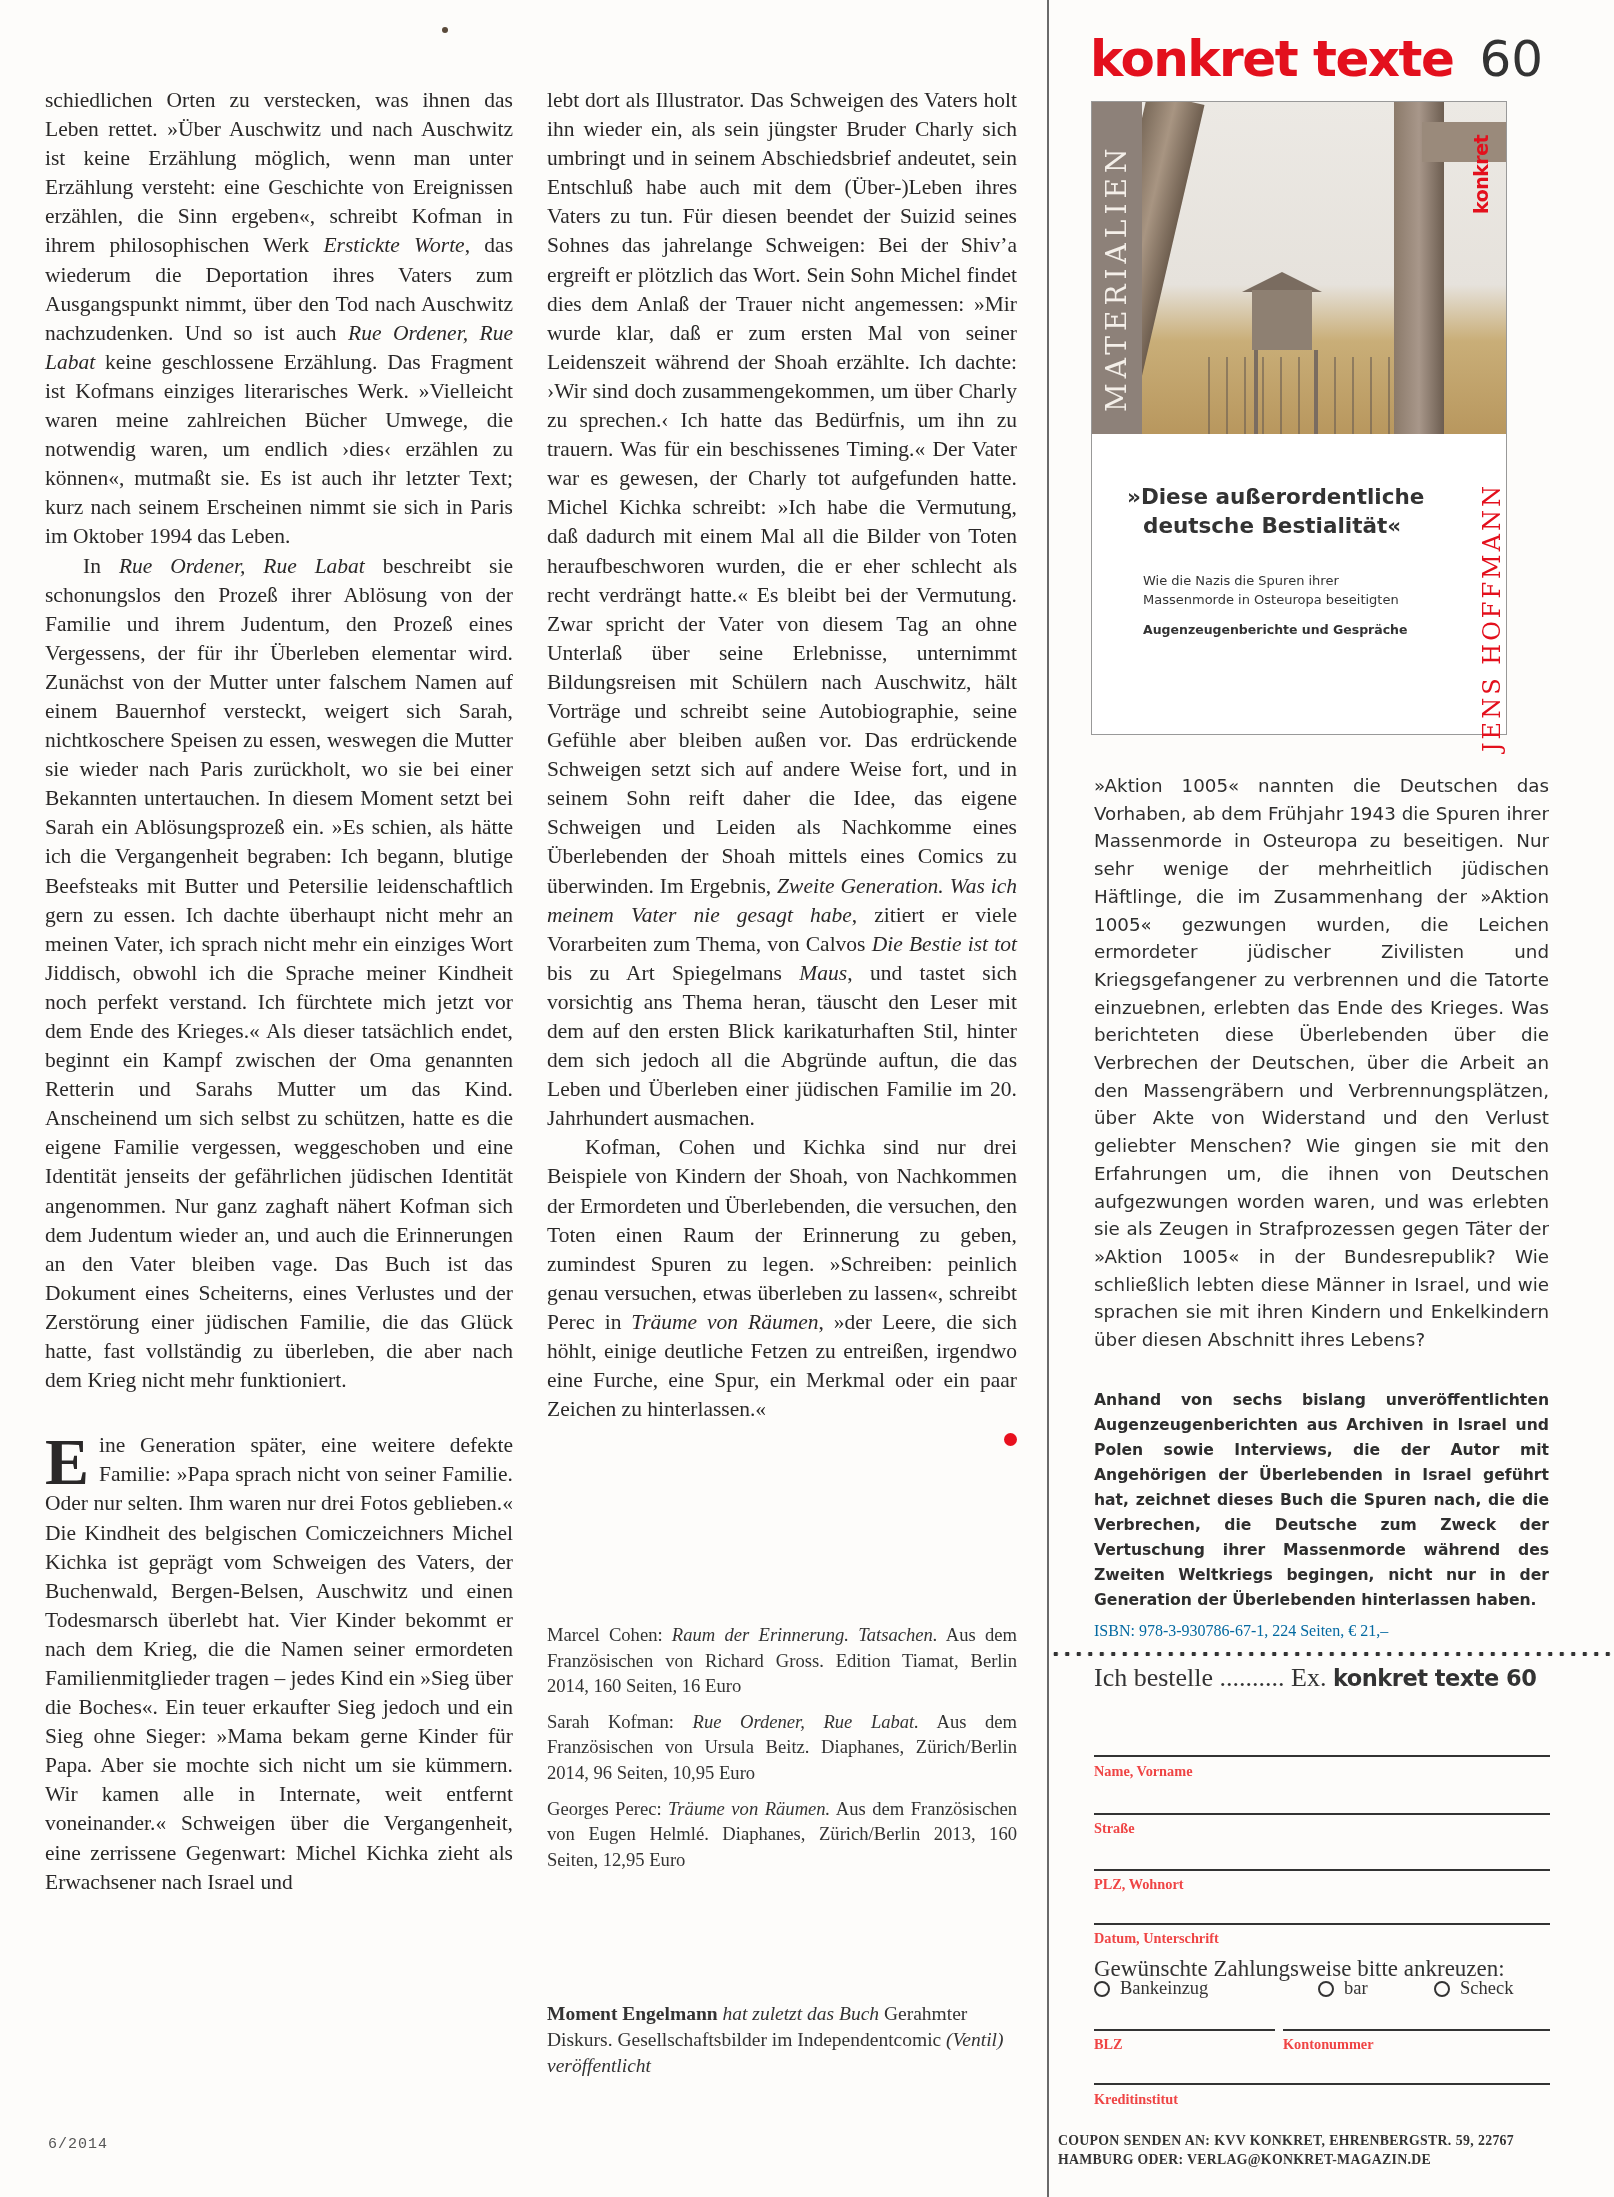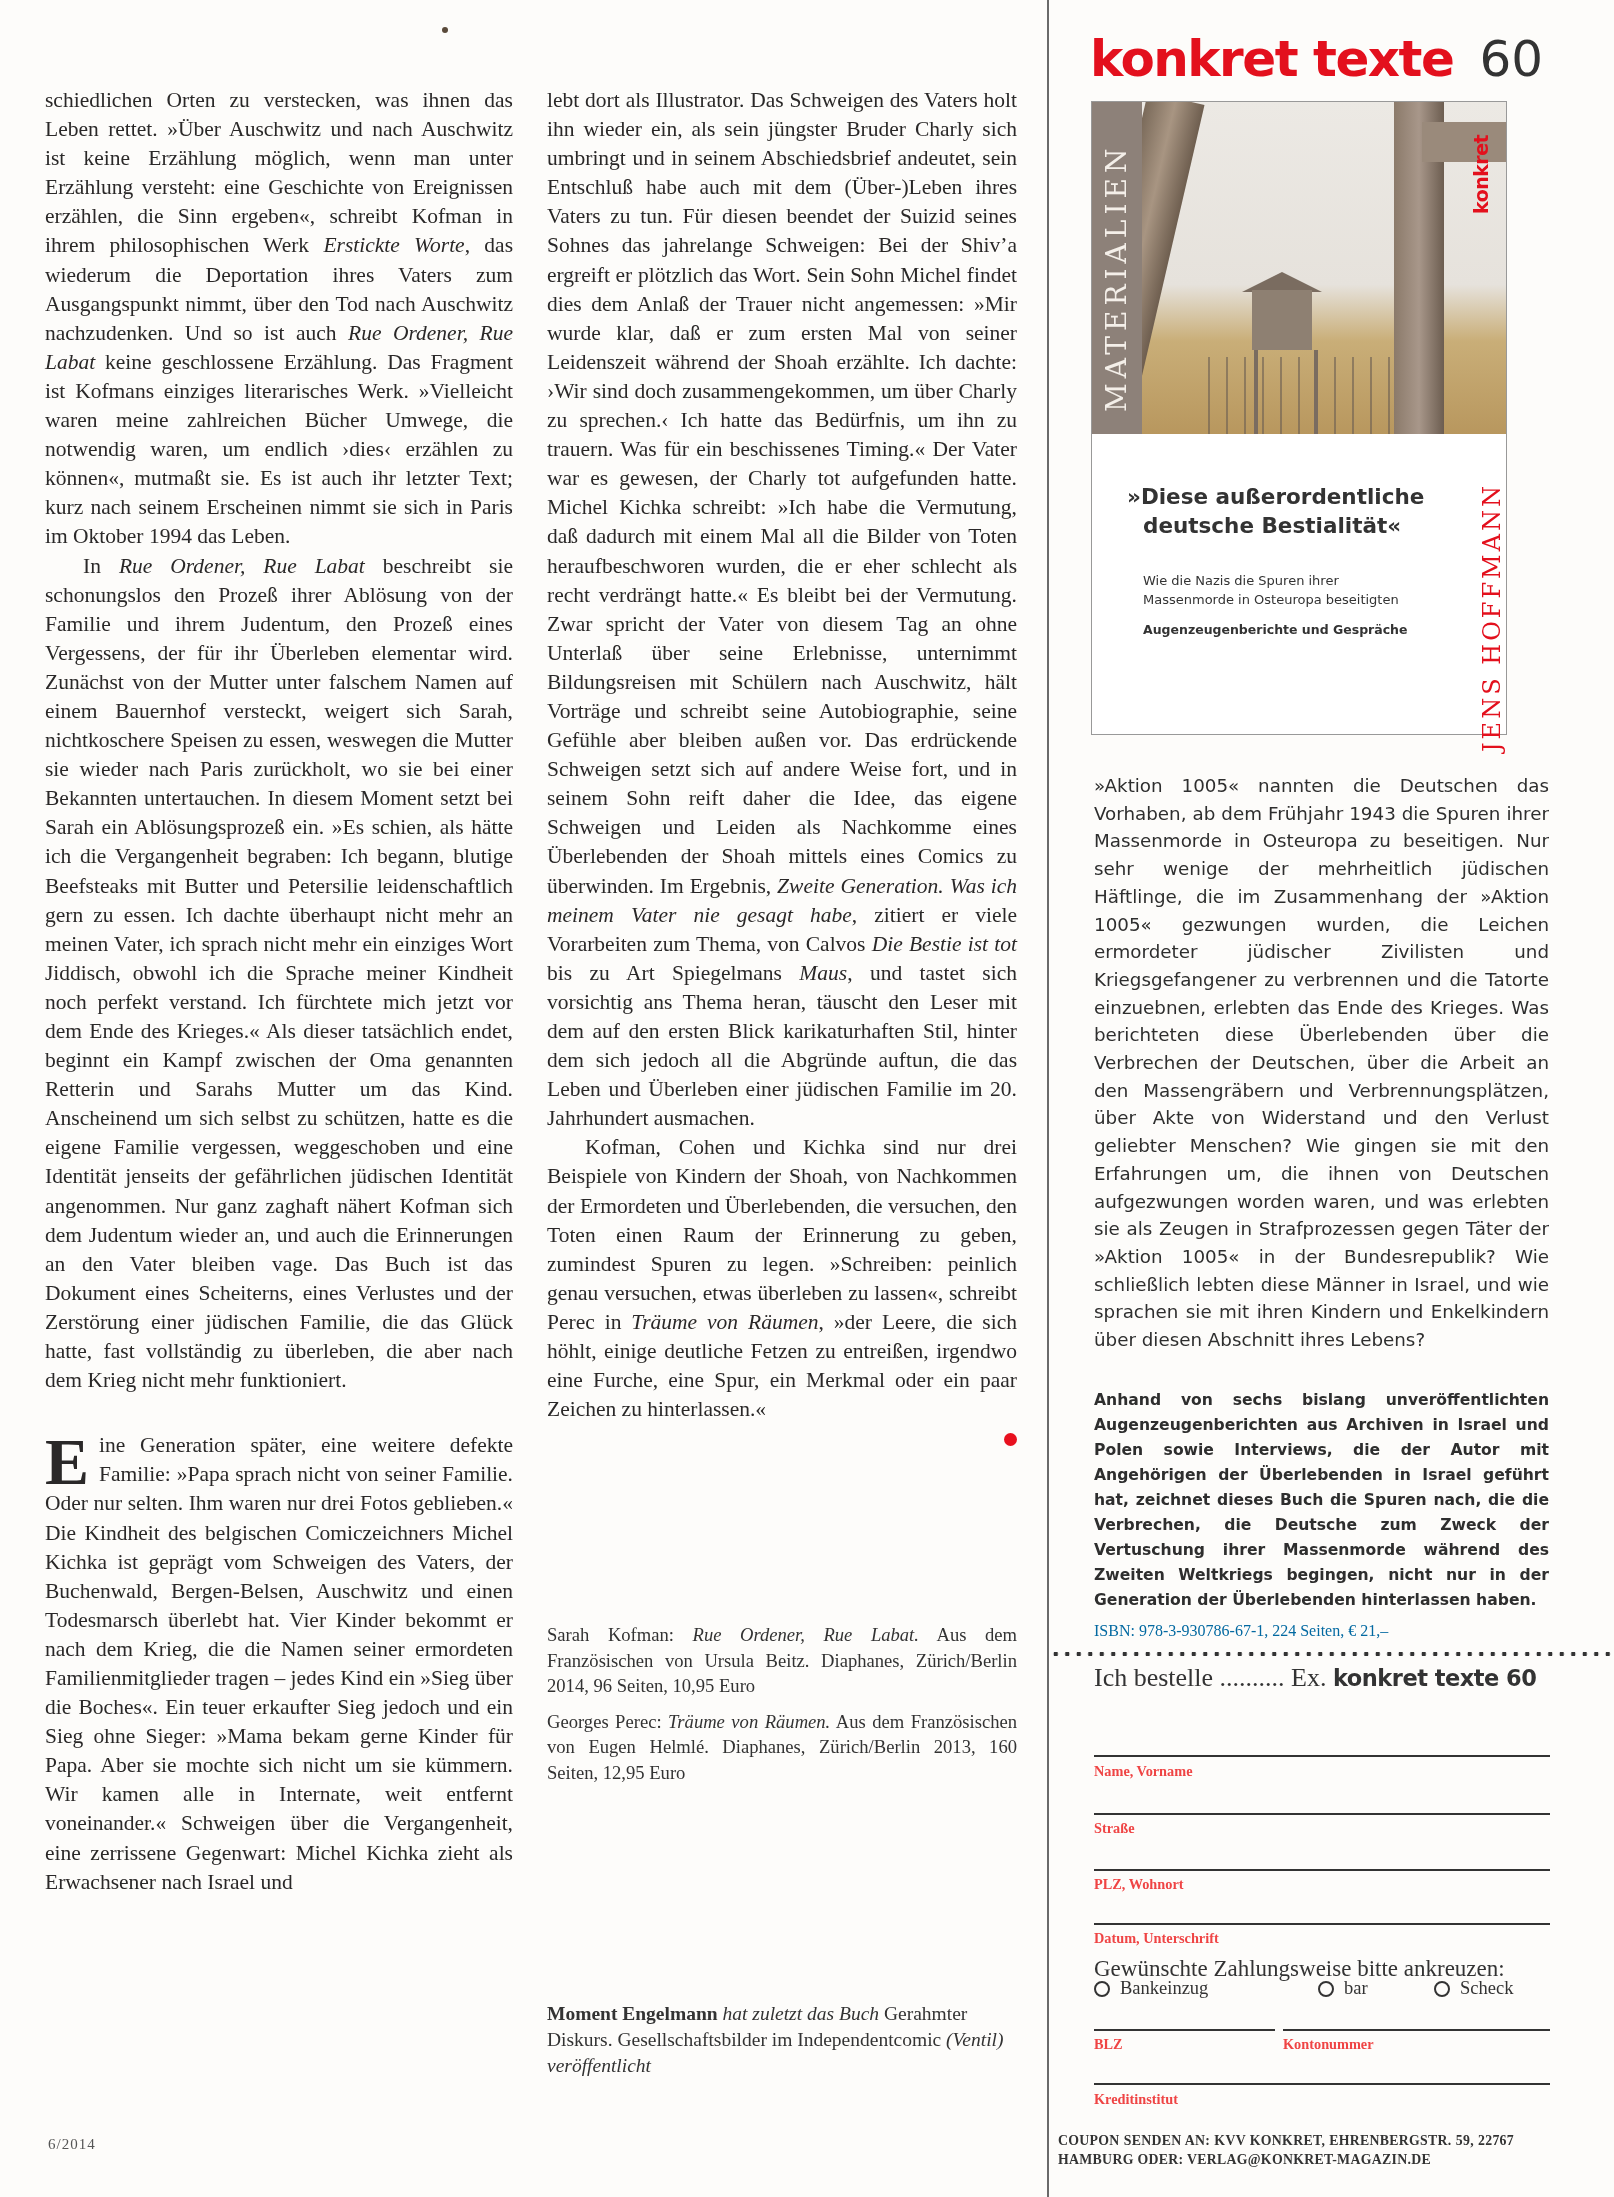--- a/index.html
+++ b/index.html
@@ -17,21 +17,21 @@
   b { font-weight: bold; }
   .dropcap-para { margin-top: 36px !important; }
   .dropcap {
     float: left; font-size: 66px; line-height: 54px; font-weight: bold;
     margin: 4px 10px 0 0; color: #2a2828; font-family: "Liberation Serif", serif;
   }
   .red-dot { display: inline-block; width: 13px; height: 13px; border-radius: 50%; background: #e8101e; float: right; margin-top: 9px; }
   .biblio { position: absolute; left: 547px; top: 1622px; width: 470px; font-family: "Liberation Serif", serif; font-size: 18.6px; line-height: 25.6px; color: #333; text-align: justify; }
   .biblio p { margin: 0 0 10px 0; }
   .author-note { position: absolute; left: 547px; top: 2001px; width: 470px; font-family: "Liberation Serif", serif; font-size: 19.5px; line-height: 26px; color: #333; }
-  .issue { position: absolute; left: 48px; top: 2136px; font-family: Liberation Serif, serif; font-size: 15px; color: #555; letter-spacing: 1px; text-align: right; }
+  .issue { position: absolute; left: 48px; top: 2136px; font-family: Liberation Mono, monospace; font-size: 15px; color: #555; letter-spacing: 1px; text-align: right; }
   .divider { position: absolute; left: 1047px; top: 0; width: 2px; height: 2197px; background: #6a6a6a; }
   .top-mark { position: absolute; left: 442px; top: 27px; width: 6px; height: 6px; border-radius: 50%; background: #5a4a3a; }
 
   
   .series-title { position: absolute; left: 1090px; top: 30px; font-family: "DejaVu Sans", sans-serif; font-weight: bold; font-size: 50px; letter-spacing: -1.5px; color: #e3101d; white-space: nowrap; }
   .series-title .num { color: #333; font-weight: normal; margin-left: 26px; letter-spacing: 0; }
   .cover { position: absolute; left: 1091px; top: 101px; width: 414px; height: 632px; border: 1px solid #999; background: #fff; overflow: hidden; }
   .cover-photo { position: absolute; left: 0; top: 0; width: 414px; height: 332px;
     background: linear-gradient(180deg, #ece9e4 0%, #e6e2dc 55%, #c9ae78 72%, #b8975e 100%); overflow: hidden; }
   .spine { position: absolute; left: 0; top: 0; width: 50px; height: 332px; background: #8d8179; }
@@ -83,20 +83,21 @@
   </p>
 </div>
 
 <div class="col col2">
   <p>lebt dort als Illustrator. Das Schweigen des Vaters holt ihn wieder ein, als sein jüngster Bruder Charly sich umbringt und in seinem Abschiedsbrief andeutet, sein Entschluß habe auch mit dem (Über-)Leben ihres Vaters zu tun. Für diesen beendet der Suizid seines Sohnes das jahrelange Schweigen: Bei der Shiv’a ergreift er plötzlich das Wort. Sein Sohn Michel findet dies dem Anlaß der Trauer nicht angemessen: »Mir wurde klar, daß er zum ersten Mal von seiner Leidenszeit während der Shoah erzählte. Ich dachte: ›Wir sind doch zusammengekommen, um über Charly zu sprechen.‹ Ich hatte das Bedürfnis, um ihn zu trauern. Was für ein beschissenes Timing.« Der Vater war es gewesen, der Charly tot aufgefunden hatte. Michel Kichka schreibt: »Ich habe die Vermutung, daß dadurch mit einem Mal all die Bilder von Toten heraufbeschworen wurden, die er eher schlecht als recht verdrängt hatte.« Es bleibt bei der Vermutung. Zwar spricht der Vater von diesem Tag an ohne Unterlaß über seine Erlebnisse, unternimmt Bildungsreisen mit Schülern nach Auschwitz, hält Vorträge und schreibt seine Autobiographie, seine Gefühle aber bleiben außen vor. Das erdrückende Schweigen setzt sich auf andere Weise fort, und in seinem Sohn reift daher die Idee, das eigene Schweigen und Leiden als Nachkomme eines Überlebenden der Shoah mittels eines Comics zu überwinden. Im Ergebnis, <i>Zweite Generation. Was ich meinem Vater nie gesagt habe</i>, zitiert er viele Vorarbeiten zum Thema, von Calvos <i>Die Bestie ist tot</i> bis zu Art Spiegelmans <i>Maus</i>, und tastet sich vorsichtig ans Thema heran, täuscht den Leser mit dem auf den ersten Blick karikaturhaften Stil, hinter dem sich jedoch all die Abgründe auftun, die das Leben und Überleben einer jüdischen Familie im 20. Jahrhundert ausmachen.</p>
   <p class="indent">Kofman, Cohen und Kichka sind nur drei Beispiele von Kindern der Shoah, von Nachkommen der Ermordeten und Überlebenden, die versuchen, den Toten einen Raum der Erinnerung zu geben, zumindest Spuren zu legen. »Schreiben: peinlich genau versuchen, etwas überleben zu lassen«, schreibt Perec in <i>Träume von Räumen</i>, »der Leere, die sich höhlt, einige deutliche Fetzen zu entreißen, irgendwo eine Furche, eine Spur, ein Merkmal oder ein paar Zeichen zu hinterlassen.«</p>
   <span class="red-dot"></span>
 </div>
 
 <div class="biblio">
+  <p>Marcel Cohen: <i>Raum der Erinnerung. Tatsachen.</i> Aus dem Französischen von Richard Gross. Edition Tiamat, Berlin 2014, 160 Seiten, 16 Euro</p>
   <p>Sarah Kofman: <i>Rue Ordener, Rue Labat.</i> Aus dem Französischen von Ursula Beitz. Diaphanes, Zürich/Berlin 2014, 96 Seiten, 10,95 Euro</p>
   <p>Georges Perec: <i>Träume von Räumen.</i> Aus dem Französischen von Eugen Helmlé. Diaphanes, Zürich/Berlin 2013, 160 Seiten, 12,95 Euro</p>
 </div>
 
 <div class="author-note"><b>Moment Engelmann</b><i> hat zuletzt das Buch</i> Gerahmter Diskurs. Gesellschaftsbilder im Independentcomic <i>(Ventil) veröffentlicht</i></div>
 
 <div class="issue">6/2014</div>
 
 <div class="divider"></div>
 

